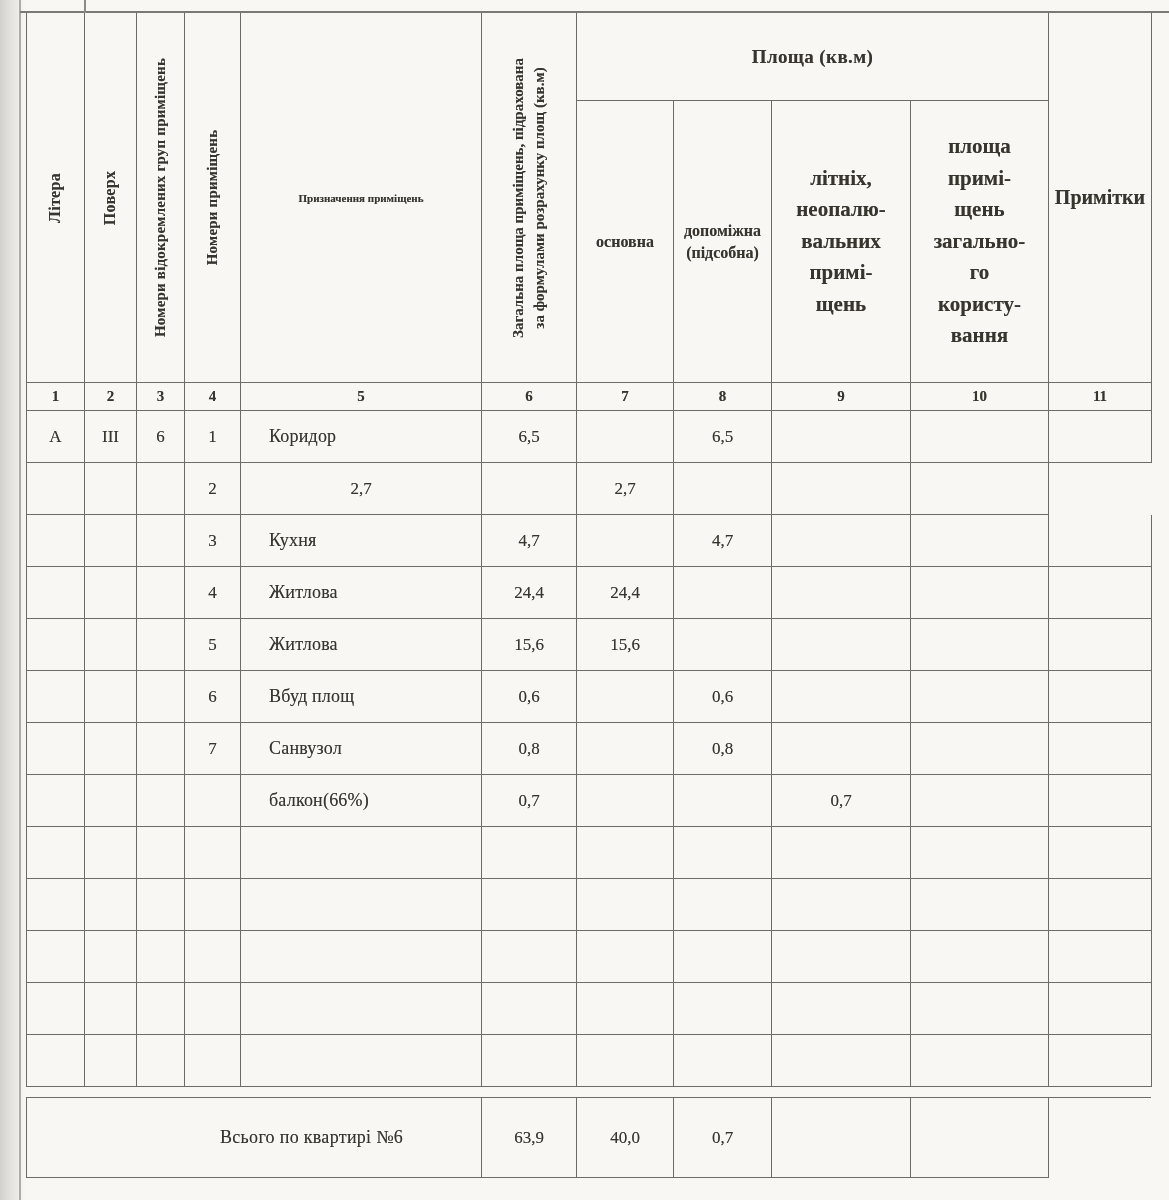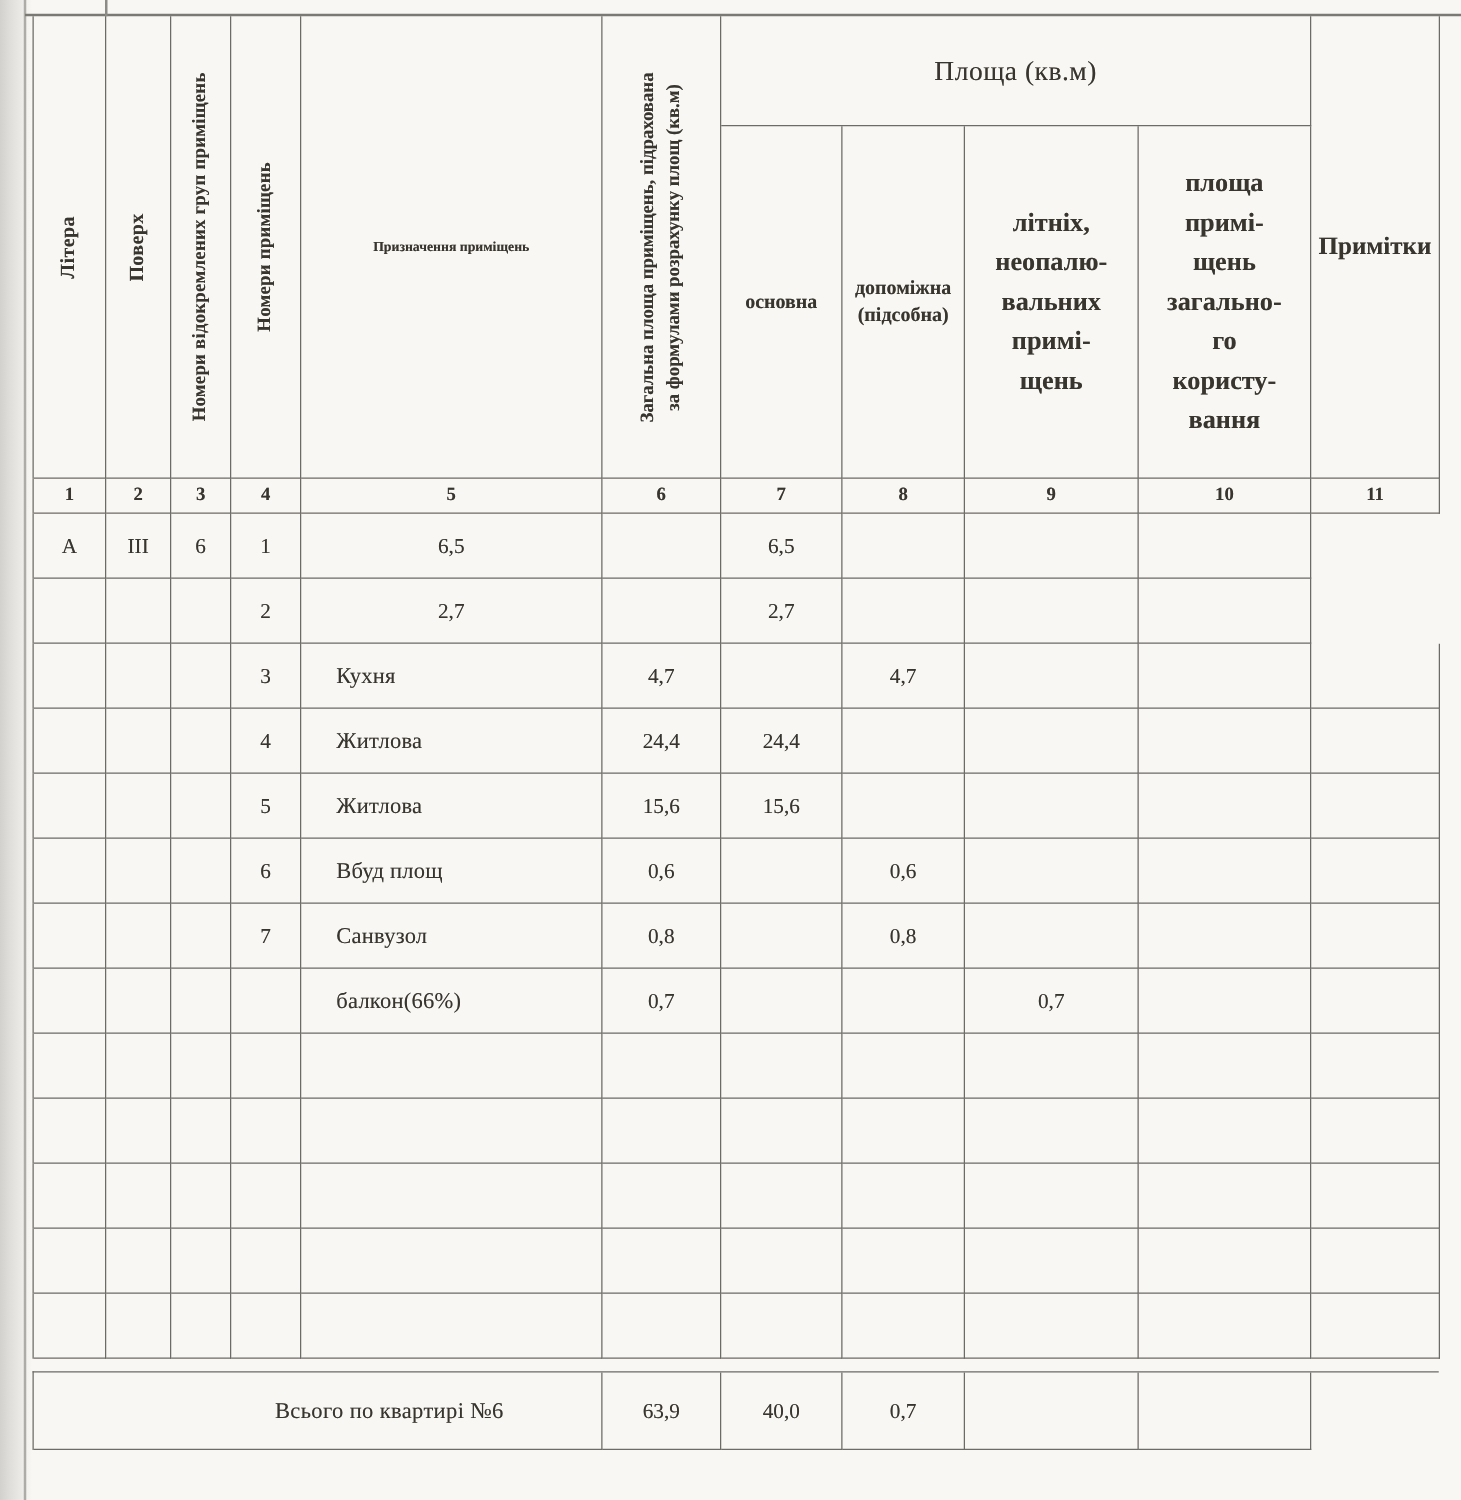--- a/index.html
+++ b/index.html
@@ -24,41 +24,41 @@
 
   .tbl{position:absolute;left:26px;top:13px;width:1125px;}
   .grid{display:grid;grid-template-columns:58px 52px 48px 56px 241px 95px 97px 98px 139px 138px 103px;
     border-left:1.5px solid var(--line);}
   .c{border-right:1.5px solid var(--line);border-bottom:1.5px solid var(--line);
     display:flex;align-items:center;justify-content:center;position:relative;
     text-align:center;text-shadow:0 0 0.5px rgba(62,57,48,0.5);}
   
   .thead{height:370px;grid-template-rows:88px 1fr;}
   .span2{grid-row:1 / span 2;}
-  .area-group{grid-column:7 / span 4;grid-row:1;font-weight:400;font-size:22px;letter-spacing:0.4px;}
+  .area-group{grid-column:7 / span 4;grid-row:1;font-weight:700;font-size:19px;letter-spacing:0.4px;}
   .hb{font-weight:700;}
   .h5{font-size:11px;}
   .h7,.h8{font-size:16px;line-height:1.35;white-space:pre-line;}
   .h9,.h10{font-size:21px;line-height:1.5;white-space:pre-line;}
   .h11{font-size:20px;}
   .vt{transform:rotate(-90deg);white-space:nowrap;font-weight:700;}
   .v12{font-size:16px;letter-spacing:0.3px;}
   .v34{font-size:15px;letter-spacing:0.2px;}
   .vt6{transform:rotate(-90deg);width:350px;white-space:pre-line;text-align:center;
        font-weight:700;font-size:15px;line-height:1.4;flex:none;}
   
   .numrow{height:28px;}
   .numrow .c{font-weight:700;font-size:15px;}
   
   .trow{height:52px;font-size:17px;}
   .trow .c5{justify-content:flex-start;padding-left:28px;font-size:18px;letter-spacing:0.2px;}
   
   .gap{height:10px;}
   
-  .totrow{height:63px;grid-template-columns:455px 95px 97px 98px 139px 138px 103px;
+  .totrow{height:81px;grid-template-columns:455px 95px 97px 98px 139px 138px 103px;
     border-top:1.5px solid var(--line);font-size:17px;}
   .tc-label{padding-left:115px;font-size:18px;letter-spacing:0.3px;}
 </style>
 </head>
 <body>
 
 <div class="canvas">
   <div class="page-edge"></div>
   <div class="edge-line"></div>
   <div class="top-line"></div>
@@ -116,20 +116,21 @@
       <div class="c">10</div>
       <div class="c">11</div>
     </div>
 
     <div>
         <div class="grid trow">
           <div class="c c1">А</div>
           <div class="c c2">ІІІ</div>
           <div class="c c3">6</div>
           <div class="c c4">1</div>
+          <div class="c c5">Коридор</div>
           <div class="c c6">6,5</div>
           <div class="c c7"></div>
           <div class="c c8">6,5</div>
           <div class="c c9"></div>
           <div class="c c10"></div>
           <div class="c c11"></div>
         </div>
         <div class="grid trow">
           <div class="c c1"></div>
           <div class="c c2"></div>

